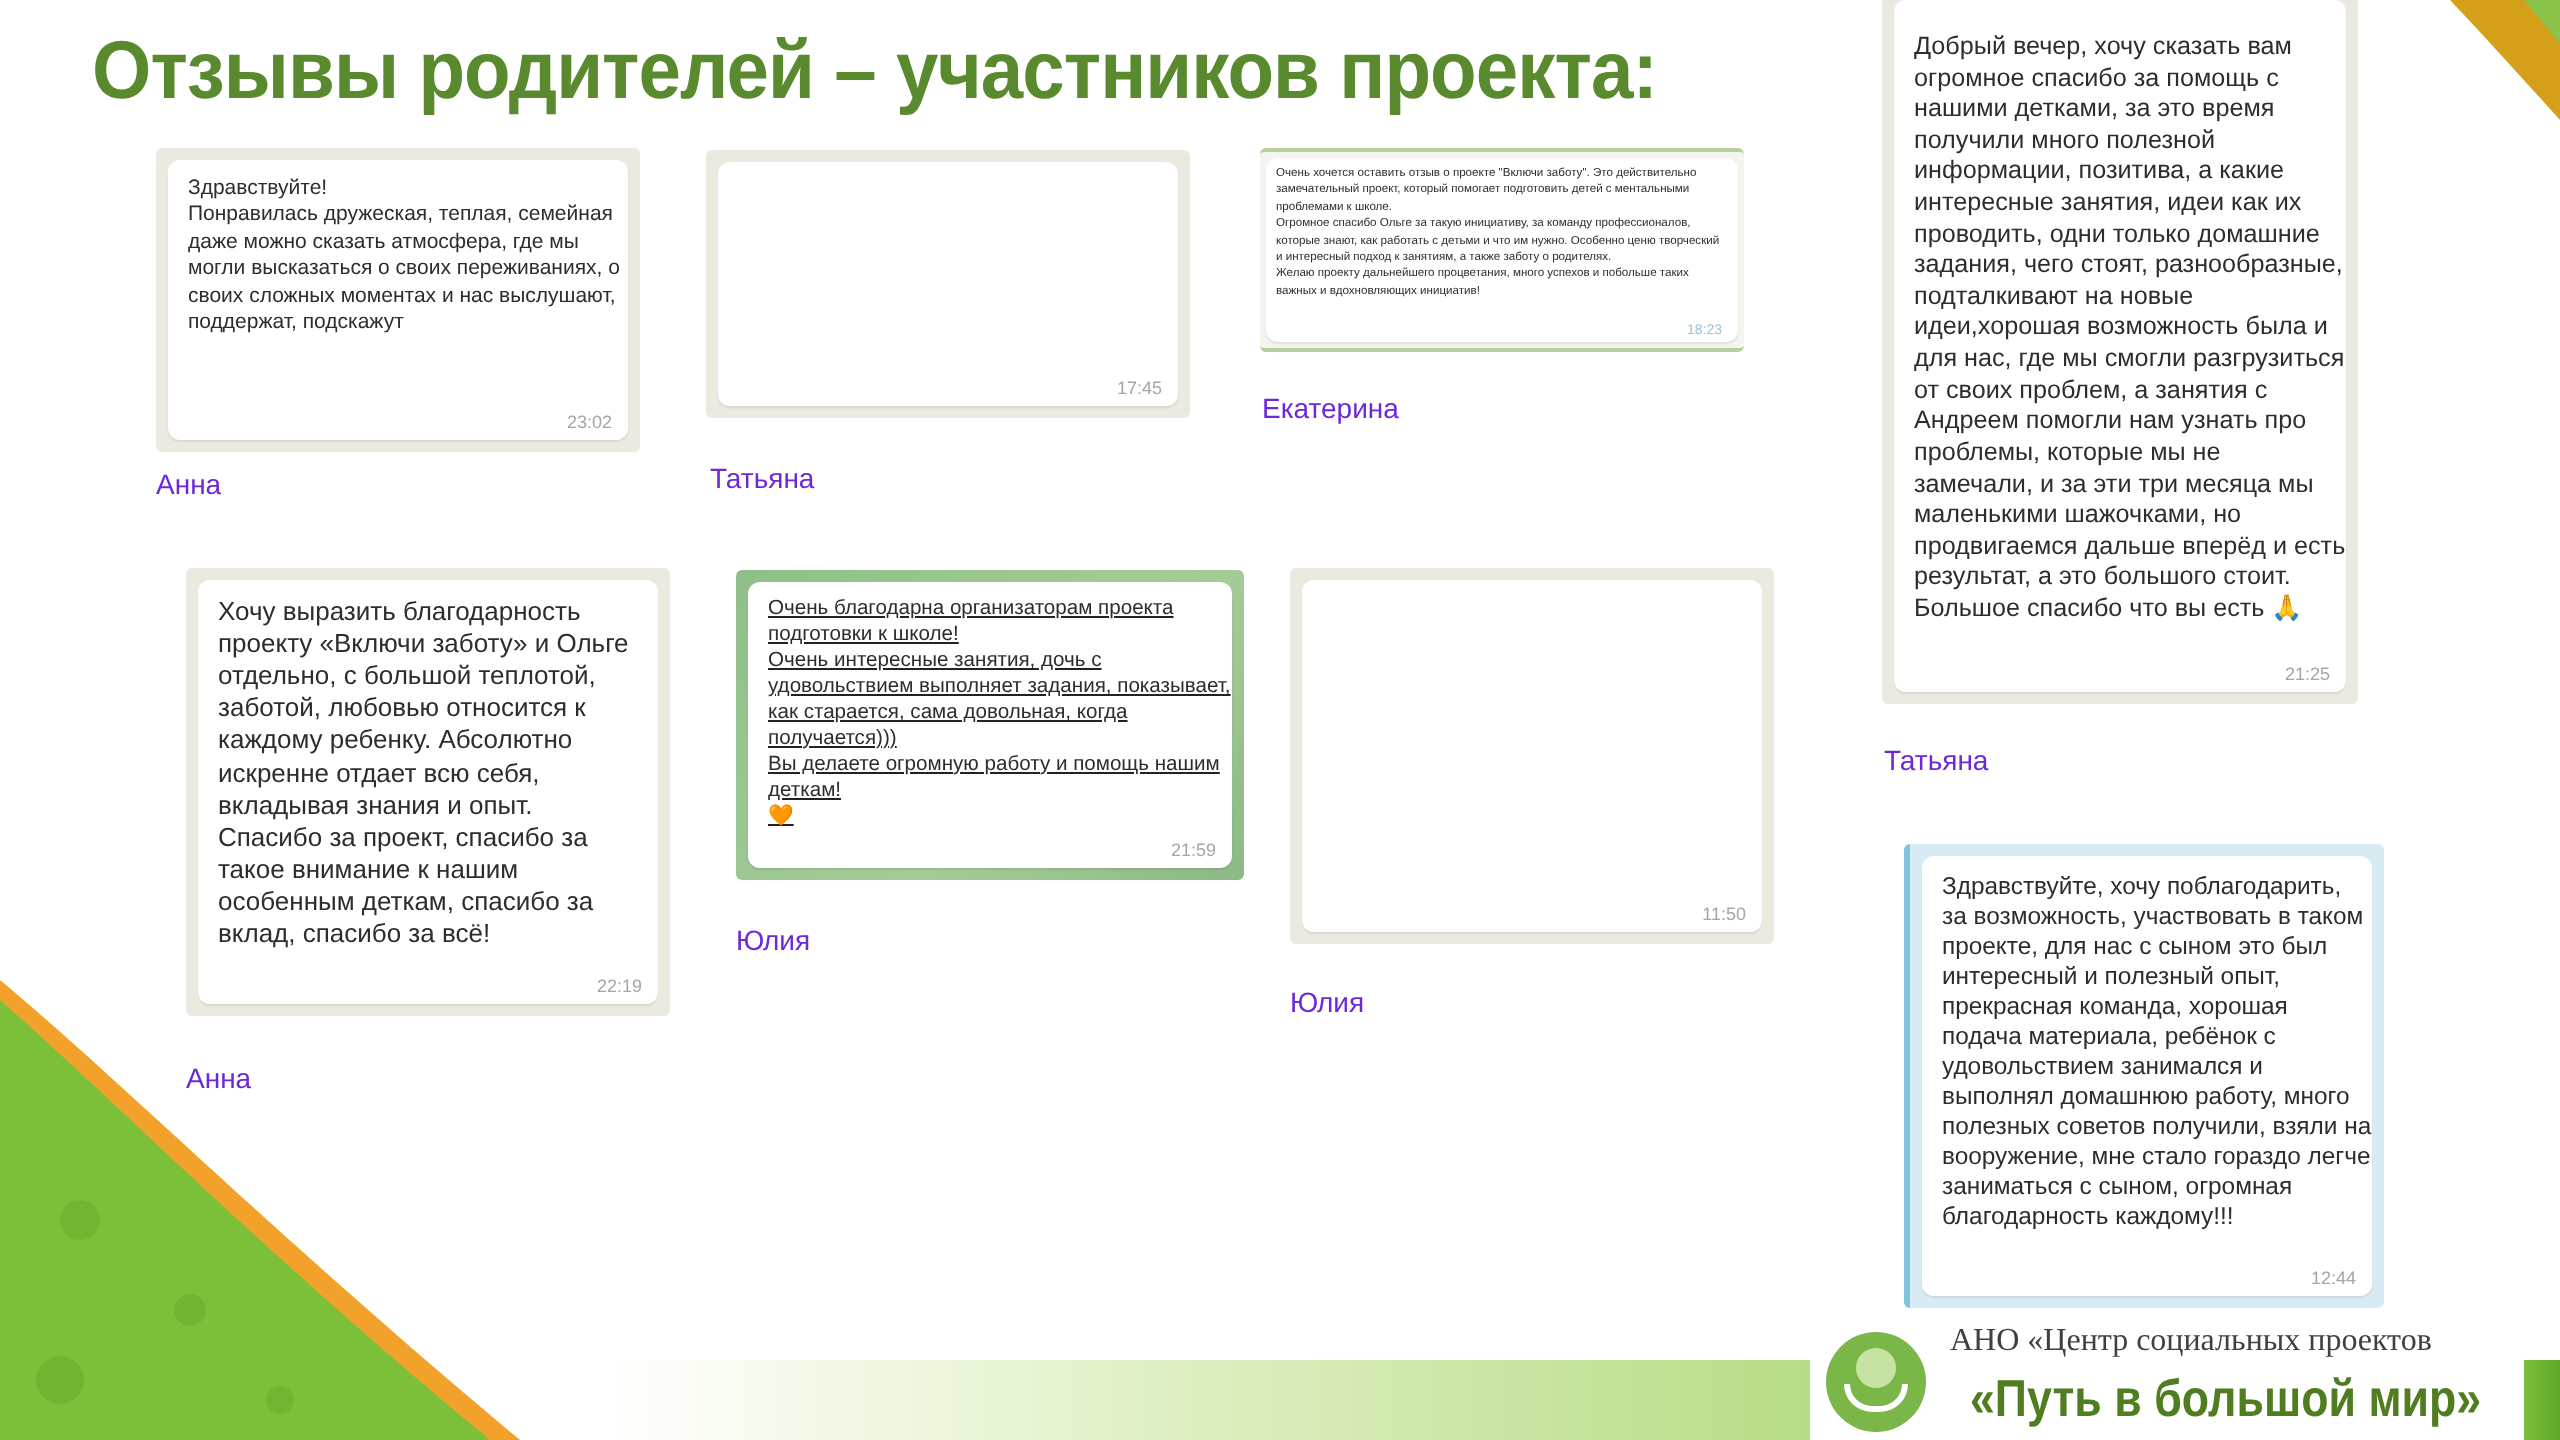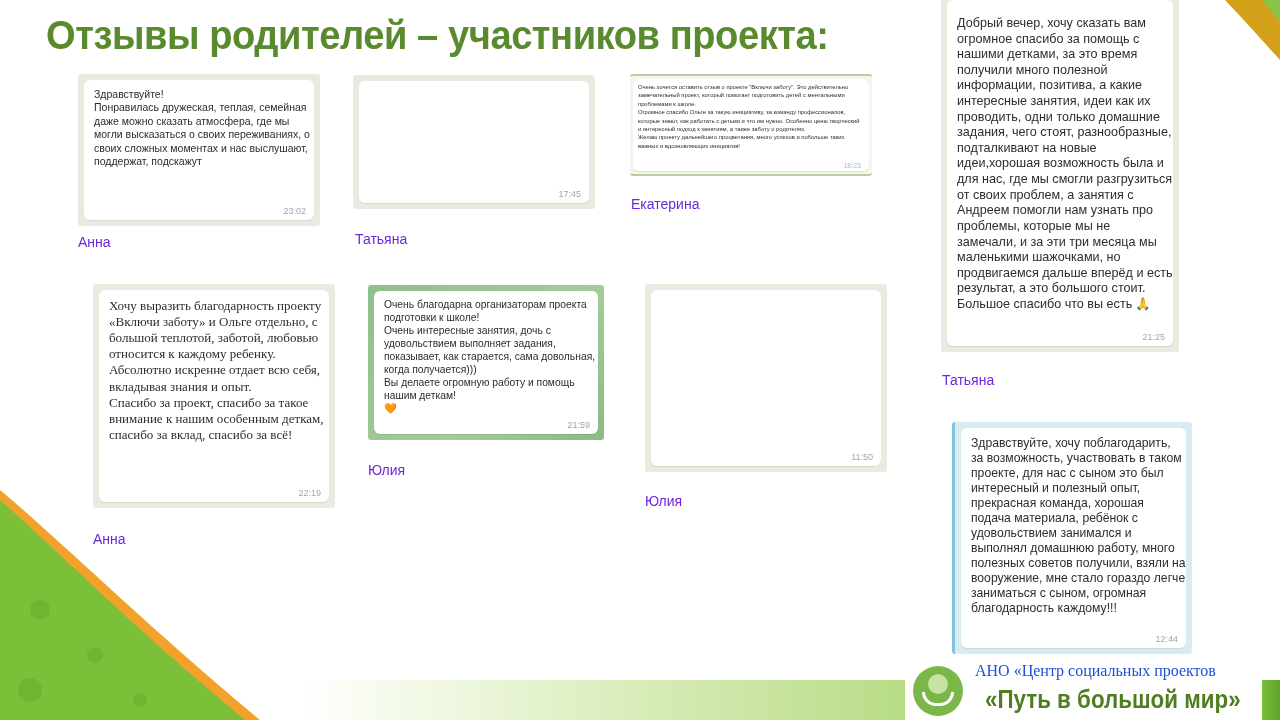--- a/index.html
+++ b/index.html
@@ -39,21 +39,21 @@
   .time { position: absolute; right: 8px; bottom: 4px; font-size: 9px; color: #a5a5a5; }
   .author { position: absolute; font-size: 14px; color: #6d28d9; }
 
   .logo-wrap { position: absolute; left: 905px; top: 660px; width: 355px; height: 60px; background: #fff; }
   .logo-circle {
     position: absolute; left: 8px; top: 6px; width: 50px; height: 50px; border-radius: 50%;
     background: #7ab648;
   }
   .logo-circle .globe { position: absolute; left: 15px; top: 8px; width: 20px; height: 20px; border-radius: 50%; background: #c7e3a4; }
   .logo-circle .hands { position: absolute; left: 9px; top: 26px; width: 32px; height: 14px; border: 3px solid #fff; border-top: none; border-radius: 0 0 16px 16px; }
-  .logo-sub { position: absolute; left: 70px; top: 2px; font-family: "Liberation Serif", serif; font-size: 16px; color: #1d4ed8; white-space: nowrap; }
+  .logo-sub { position: absolute; left: 70px; top: 2px; font-family: "Liberation Serif", serif; font-size: 16px; color: #404040; white-space: nowrap; }
   .logo-main { position: absolute; left: 80px; top: 24px; font-family: "Liberation Sans", sans-serif; font-weight: bold; font-size: 26px; color: #4f7d1f; white-space: nowrap; transform: scaleX(0.86); transform-origin: left top; }
 </style>
 </head>
 <body>
 
 <svg class="bg-left" viewBox="0 0 1280 720" width="1280" height="720">
 
   <path d="M0,490 C60,540 140,620 260,720 L0,720 Z" fill="#f2a22a"></path>
   <path d="M0,500 C55,548 130,625 245,720 L0,720 Z" fill="#7cc03a"></path>
   <g fill="#6db030" opacity="0.7">
@@ -92,28 +92,28 @@
     <div class="msg" style="font-size:5.8px; line-height:1.45;">Очень хочется оставить отзыв о проекте "Включи заботу". Это действительно замечательный проект, который помогает подготовить детей с ментальными проблемами к школе.
 Огромное спасибо Ольге за такую инициативу, за команду профессионалов, которые знают, как работать с детьми и что им нужно. Особенно ценю творческий и интересный подход к занятиям, а также заботу о родителях.
 Желаю проекту дальнейшего процветания, много успехов и побольше таких важных и вдохновляющих инициатив!</div>
     <div class="time" style="font-size:7px; color:#9cc2d8; bottom:2px;">18:23</div>
   </div>
 </div>
 <div class="author" style="left:631px; top:196px;">Екатерина</div>
 
 <div class="card" style="left:93px; top:284px; width:242px; height:224px;">
   <div class="bubble">
-    <div class="msg" style="font-size:13px; line-height:1.24;font-family:Liberation Serif, serif;">Хочу выразить благодарность проекту «Включи заботу» и Ольге отдельно, с большой теплотой, заботой, любовью относится к каждому ребенку. Абсолютно искренне отдает всю себя, вкладывая знания и опыт.
+    <div class="msg" style="font-size:13px; line-height:1.24;">Хочу выразить благодарность проекту «Включи заботу» и Ольге отдельно, с большой теплотой, заботой, любовью относится к каждому ребенку. Абсолютно искренне отдает всю себя, вкладывая знания и опыт.
 Спасибо за проект, спасибо за такое внимание к нашим особенным деткам, спасибо за вклад, спасибо за всё!</div>
     <div class="time">22:19</div>
   </div>
 </div>
 <div class="author" style="left:93px; top:531px;">Анна</div>
 
-<div class="card green" style="left:368px; top:285px; width:236px; height:155px;">
+<div class="card green" style="left:368px; top:285px; width:254px; height:155px;text-decoration:underline;">
   <div class="bubble">
     <div class="msg" style="font-size:10.3px; line-height:1.26;">Очень благодарна организаторам проекта подготовки к школе!
 Очень интересные занятия, дочь с удовольствием выполняет задания, показывает, как старается, сама довольная, когда получается)))
 Вы делаете огромную работу и помощь нашим деткам!
 🧡</div>
     <div class="time">21:59</div>
   </div>
 </div>
 <div class="author" style="left:368px; top:462px;">Юлия</div>
 

